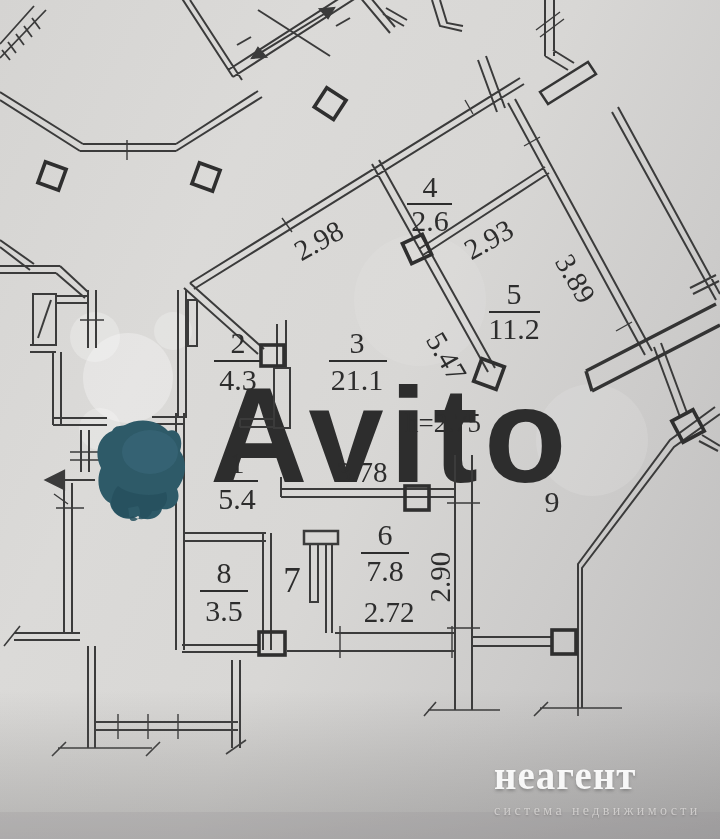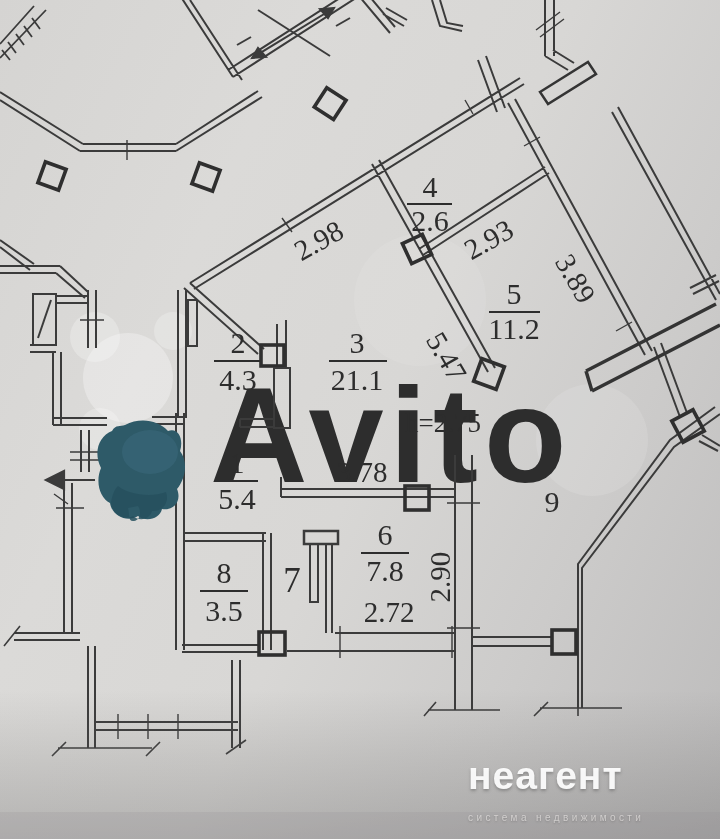--- a/index.html
+++ b/index.html
@@ -11,29 +11,29 @@
   .photo svg{position:absolute;left:0;top:0;}
   .shade-bottom{
     position:absolute;left:0;top:690px;width:720px;height:149px;pointer-events:none;
     background:linear-gradient(180deg,rgba(105,104,103,0) 0%,rgba(105,104,103,0.16) 45%,rgba(92,91,91,0.30) 100%);
   }
   .paper-seam{
     position:absolute;left:0;top:812px;width:720px;height:27px;pointer-events:none;
     background:rgba(148,147,148,0.22);
   }
   .brand-footer{
-    position:absolute;left:468px;top:756px;width:210px;
-    font-family:Liberation Sans, sans-serif;line-height:1.05;
+    position:absolute;left:494px;top:756px;width:210px;
+    font-family:Liberation Serif, serif;line-height:1.05;
   }
   .brand-footer .brand{
     font-size:39px;font-weight:bold;letter-spacing:1px;
     color:rgba(255,255,255,0.93);text-shadow:0 2px 3px rgba(60,60,60,0.35);
   }
   .brand-footer .tagline{
-    margin-top:16px;font-size:10px;letter-spacing:3.4px;
+    margin-top:7px;font-size:14px;letter-spacing:3.4px;
     color:rgba(240,238,235,0.62);text-shadow:0 1px 2px rgba(60,60,60,0.3);
   }
   text{fill:#2d2d2d;}
   .num{font-size:30px;}
   .dim{font-size:29px;}
   .hnote{font-size:27px;}
   .big{font-size:35px;}
 </style>
 </head>
 <body>

